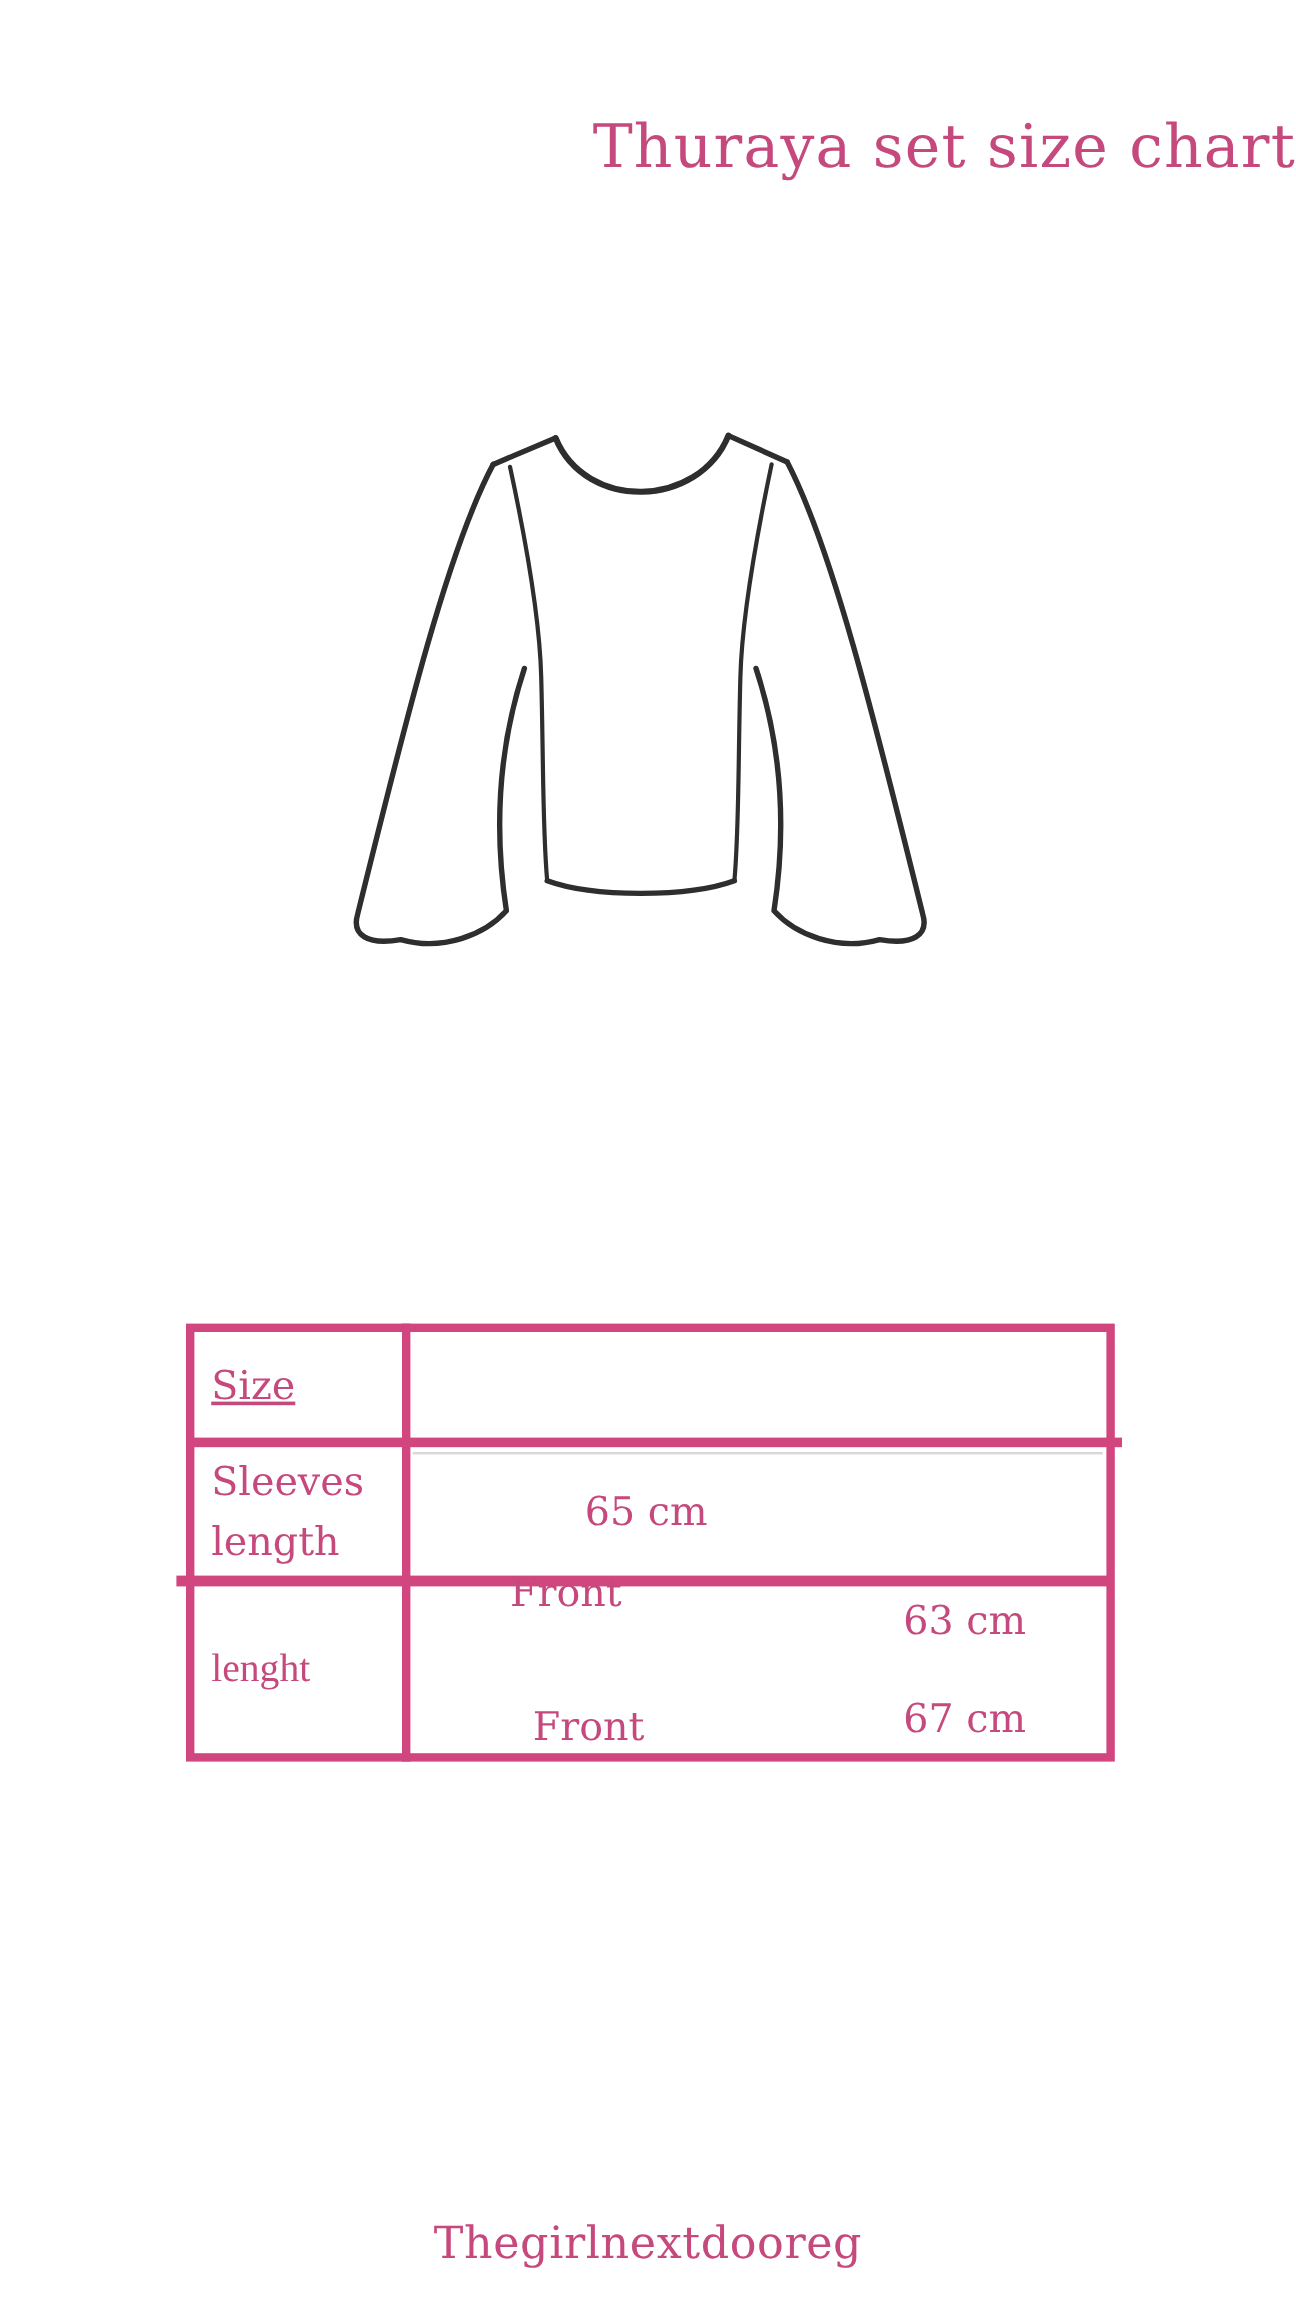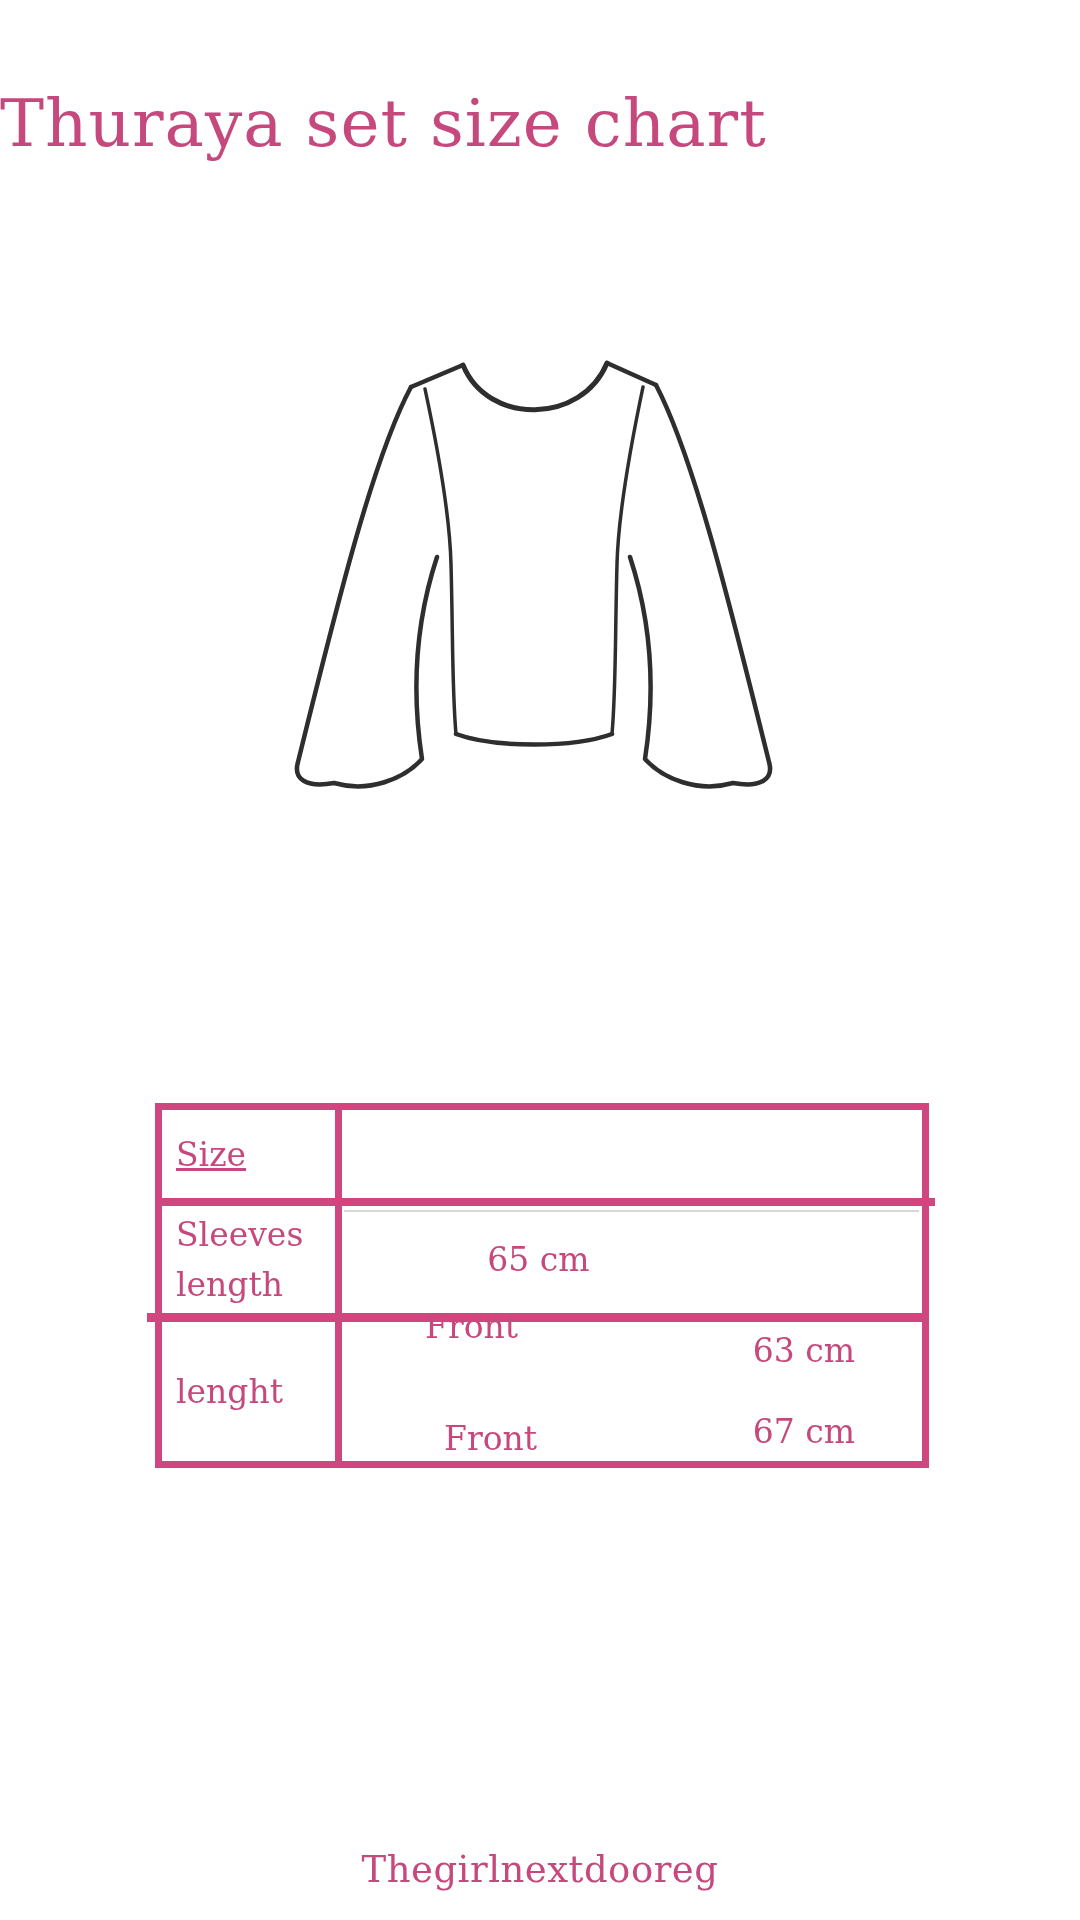--- a/index.html
+++ b/index.html
@@ -12,22 +12,22 @@
   html,body{margin:0;padding:0;}
   body{
     width:1080px;height:1920px;background:var(--bg);
     font-family:"DejaVu Serif","Liberation Serif",serif;
     position:relative;overflow:hidden;color:var(--pink);
   }
   .page{position:absolute;inset:0;}
 
   
   .title{
-    position:absolute;top:42px;left:0;width:1080px;
-    text-align:left;font-size:66px;font-weight:400;
+    position:absolute;top:60px;left:0;width:1080px;
+    text-align:right;font-size:50px;font-weight:400;
     letter-spacing:1px;color:var(--pink);line-height:1.15;
   }
 
   
   .garment{
     position:absolute;left:240px;top:338px;width:600px;height:455px;
     color:var(--garment_line);
   }
   .garment svg{width:100%;height:100%;display:block;}
 
@@ -40,21 +40,21 @@
   .vdiv{position:absolute;left:180px;top:0;width:7px;height:100%;background:var(--table_border);}
   .hdiv1{position:absolute;left:2px;top:95px;width:778px;height:8px;background:var(--table_border);}
   .hdiv2{position:absolute;left:-8px;top:210px;width:780px;height:9px;background:var(--table_border);}
   .grayline{position:absolute;left:189px;top:107px;width:575px;height:2px;background:var(--divider_gray);opacity:.65;}
 
   .cell{position:absolute;display:flex;align-items:center;}
   .c-size-label   {left:21px;top:7px;width:152px;height:88px;text-decoration:underline;}
   .c-size-value   {left:187px;top:7px;width:580px;height:88px;justify-content:center;padding-right:75px;box-sizing:border-box;}
   .c-sleeves-label{left:21px;top:103px;width:152px;height:107px;line-height:50px;}
   .c-sleeves-value{left:187px;top:103px;width:468px;height:107px;justify-content:center;padding-right:75px;box-sizing:border-box;}
-  .c-length-label {left:21px;top:219px;width:152px;height:139px;}
+  .c-length-label {left:21px;top:219px;width:152px;height:139px;font-family:Liberation Serif, serif;}
 
   .sub{position:absolute;line-height:40px;white-space:nowrap;}
   .front-label{left:270px;top:204px;}
   .front-value{right:74px;top:228px;}
   .back-label {left:289px;top:316px;}
   .back-value {right:74px;top:309px;}
 
   
   .footer{
     position:absolute;top:1848px;left:0;width:1080px;

